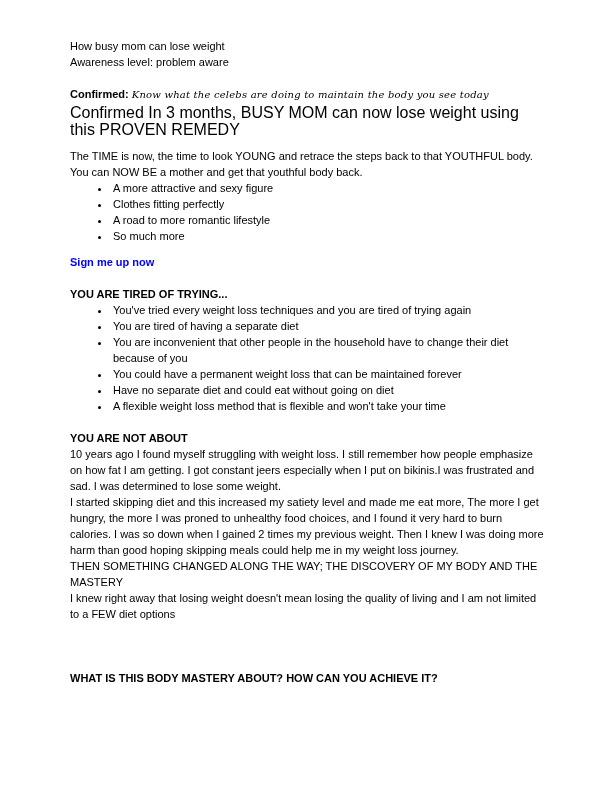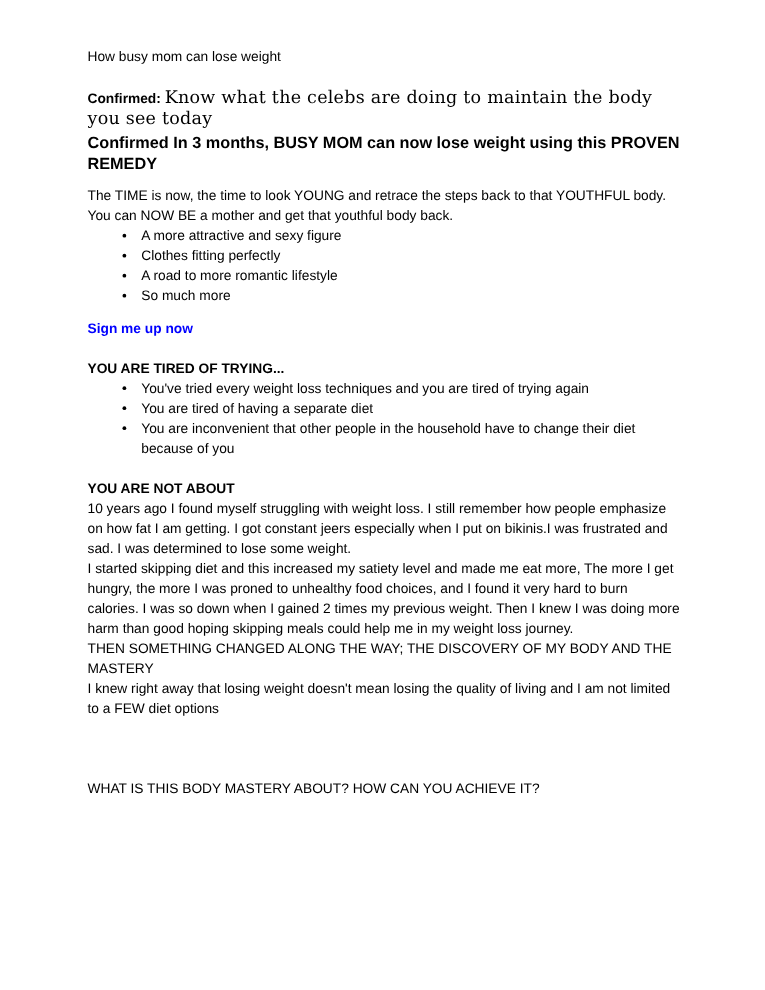--- a/index.html
+++ b/index.html
@@ -21,26 +21,27 @@
   }
   p { margin: 0; }
   .gap-1 { height: 16px; }
   .gap-half { height: 10px; }
   .gap-2 { height: 32px; }
 
   .headline-row { margin: 0; }
   .headline-label { font-weight: bold; }
   .headline-script {
     font-family: "DejaVu Serif", serif;
-    font-size: 14px;
+    font-style: italic;
+    font-size: 10px;
     letter-spacing: 0.2px;
   }
   .doc-title {
-    font-weight: bold;
-    font-size: 13px;
+    font-weight: normal;
+    font-size: 16px;
     line-height: 17px;
     margin: 1px 0 0 0;
   }
   .section-heading {
     font-weight: bold;
     margin: 0;
   }
   ul.bullets {
     margin: 0;
     padding-left: 41px;
@@ -49,30 +50,31 @@
     margin: 0;
     padding-left: 2px;
   }
   .cta-link {
     font-weight: bold;
     text-decoration: none;
     display: inline-block;
   }
   .prove-line { margin: 0; }
   .closing-question {
-    font-weight: normal;
+    font-weight: bold;
     margin: 0;
   }
 </style>
 </head>
 <body>
 
 <div class="page">
 
   <p>How busy mom can lose weight</p>
+  <p>Awareness level: problem aware</p>
 
   <div class="gap-1"></div>
 
   <p class="headline-row"><span class="headline-label">Confirmed:</span>
     <span class="headline-script">Know what the celebs are doing to maintain the body you see today</span></p>
 
   <p class="doc-title">Confirmed In 3 months, BUSY MOM can now lose weight using this PROVEN REMEDY</p>
 
   <div class="gap-half"></div>
 
@@ -91,20 +93,25 @@
 
   <div class="gap-1"></div>
 
   <p class="section-heading">YOU ARE TIRED OF TRYING...</p>
   <ul class="bullets">
     <li>You've tried every weight loss techniques and you are tired of trying again</li>
     <li>You are tired of having a separate diet</li>
     <li>You are inconvenient that other people in the household have to change their diet because of you</li>
   </ul>
 
+  <ul class="bullets">
+    <li>You could have a permanent weight loss that can be maintained forever</li>
+    <li>Have no separate diet and could eat without going on diet</li>
+    <li>A flexible weight loss method that is flexible and won't take your time</li>
+  </ul>
 
   <div class="gap-1"></div>
 
   <p class="section-heading">YOU ARE NOT ABOUT</p>
   <p>10 years ago I found myself struggling with weight loss. I still remember how people emphasize on how fat I am getting. I got constant jeers especially when I put on bikinis.I was frustrated and sad. I was determined to lose some weight.</p>
   <p>I started skipping diet and this increased my satiety level and made me eat more, The more I get hungry, the more I was proned to unhealthy food choices, and I found it very hard to burn calories. I was so down when I gained 2 times my previous weight. Then I knew I was doing more harm than good hoping skipping meals could help me in my weight loss journey.</p>
   <p>THEN SOMETHING CHANGED ALONG THE WAY; THE DISCOVERY OF MY BODY AND THE MASTERY</p>
   <p>I knew right away that losing weight doesn't mean losing the quality of living and I am not limited to a FEW diet options</p>
 
   <div class="gap-1"></div>

